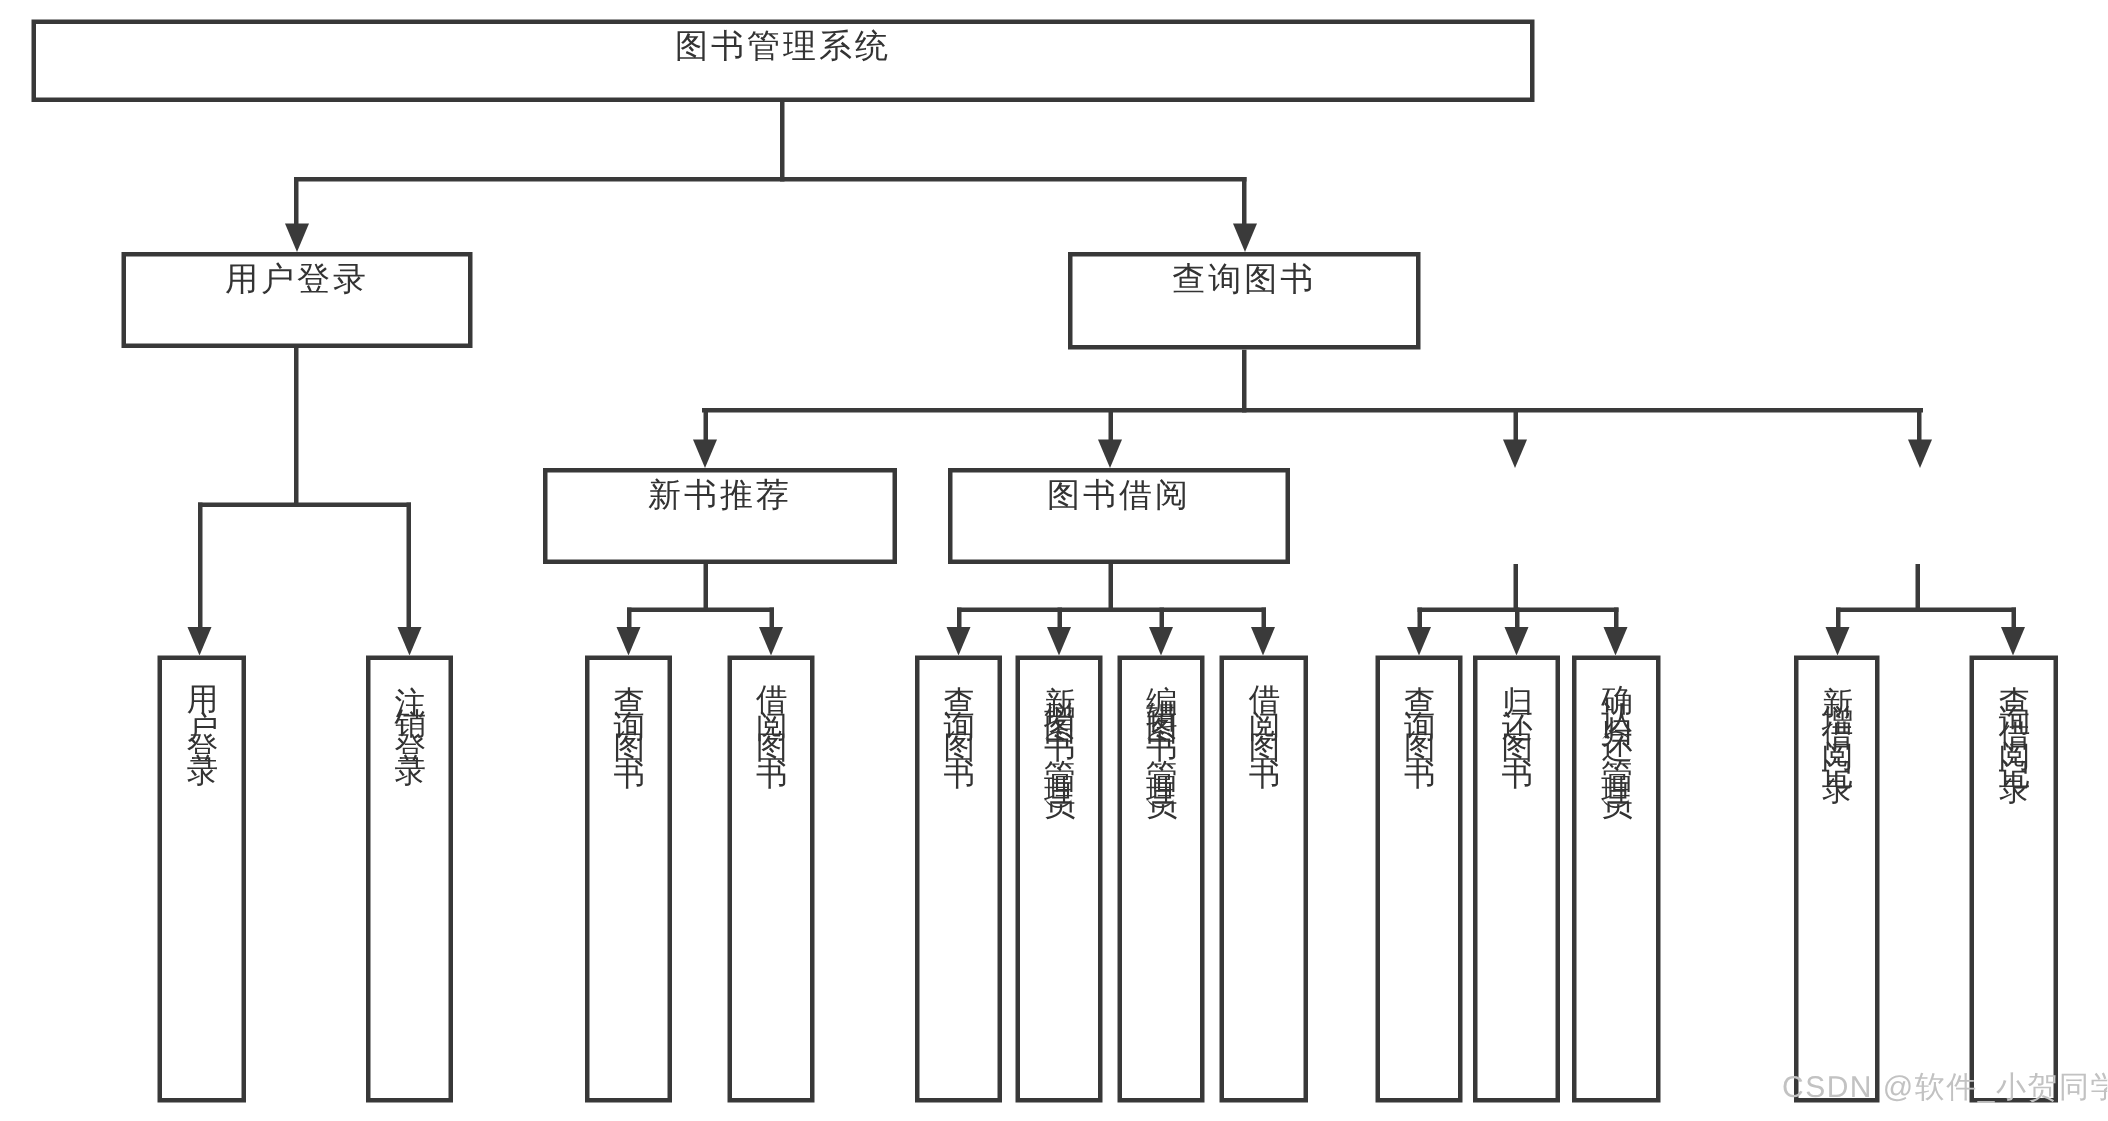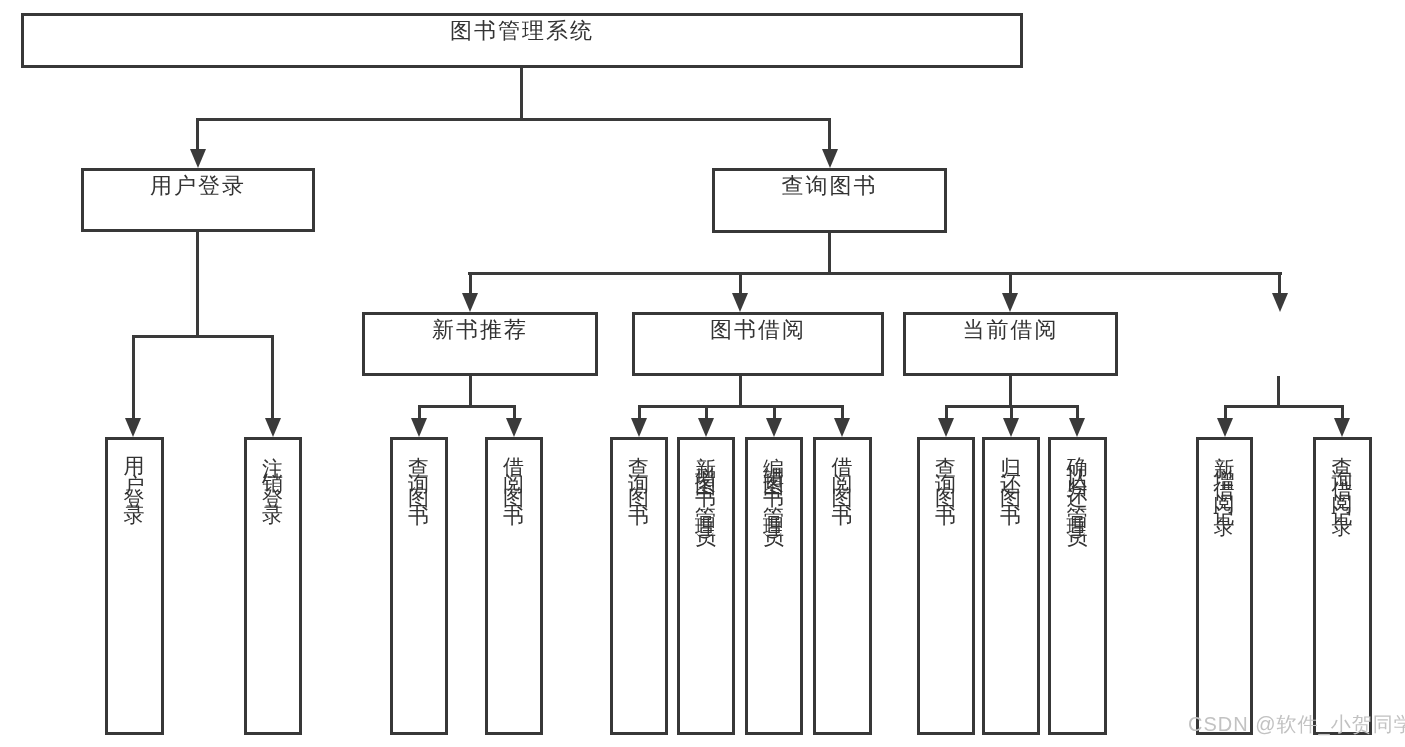--- a/index.html
+++ b/index.html
@@ -130,25 +130,22 @@
   <div class="node h-node" style="left:81px;top:168px;width:234px;height:64px">
     <span class="lbl">用户登录</span>
   </div>
   <div class="node h-node" style="left:712px;top:168px;width:235px;height:65px">
     <span class="lbl">查询图书</span>
   </div>
 
   <div class="node h-node" style="left:362px;top:312px;width:236px;height:64px">
     <span class="lbl">新书推荐</span>
   </div>
-  <div class="node h-node" style="left:632px;top:312px;width:252px;height:64px">
+  <div class="node h-node" style="left:632px;top:312px;width:228px;height:64px">
     <span class="lbl">图书借阅</span>
-  </div>
-  <div class="node h-node" style="left:903px;top:312px;width:215px;height:64px">
-    <span class="lbl">当前借阅</span>
   </div>
 
   <div class="node v-node" style="left:105px;top:437px;width:59px;height:298px">
     <span class="lbl">用户登录</span>
   </div>
   <div class="node v-node" style="left:244px;top:437px;width:58px;height:298px">
     <span class="lbl">注销登录</span>
   </div>
 
   <div class="node v-node" style="left:390px;top:437px;width:58px;height:298px">

